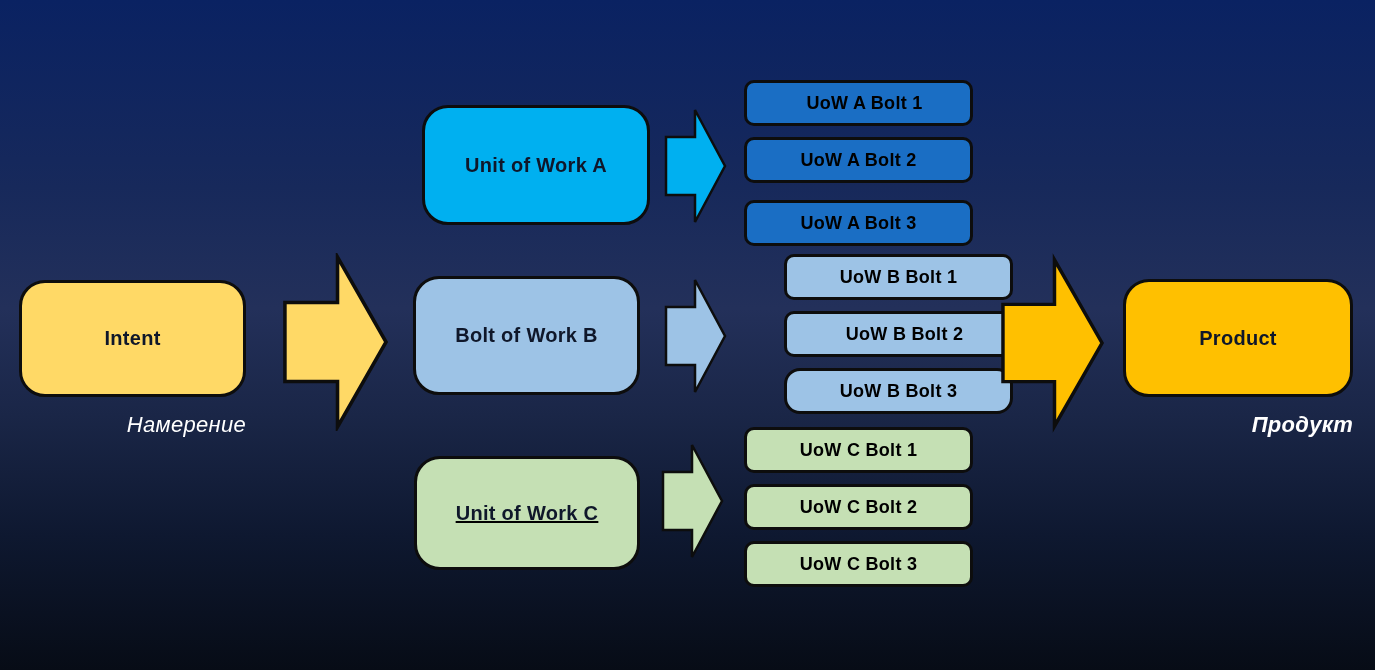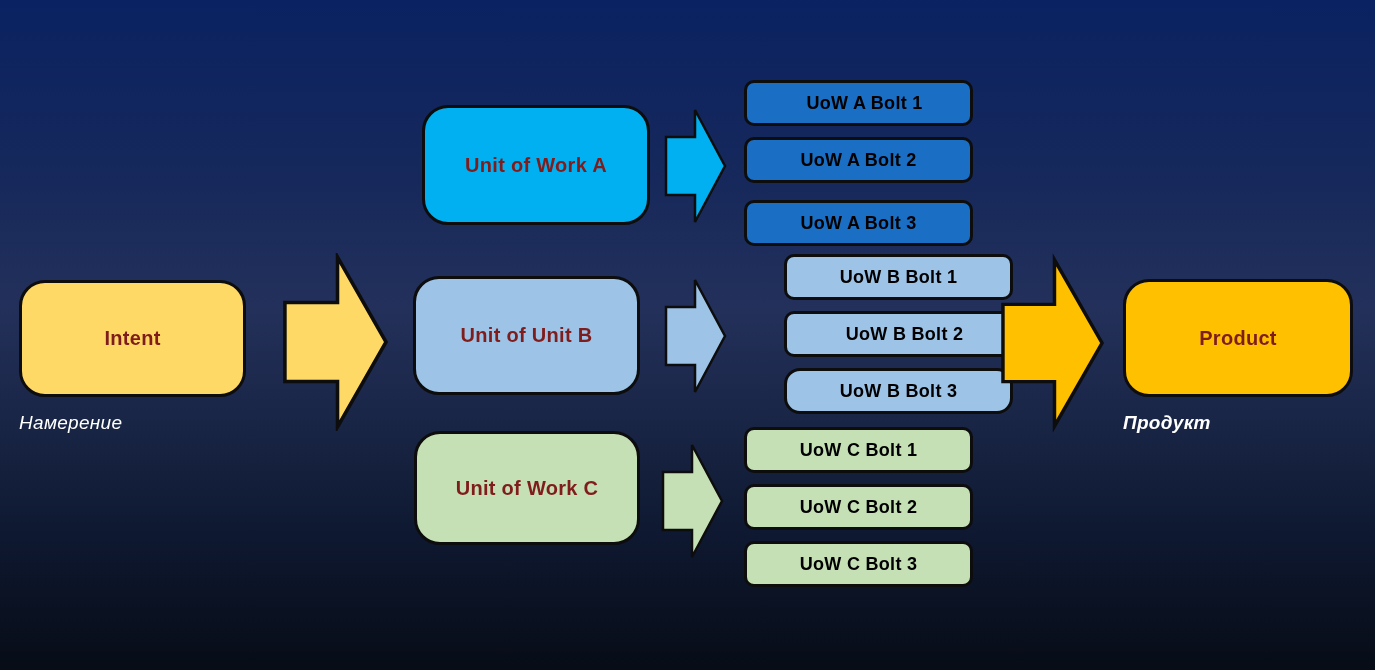--- a/index.html
+++ b/index.html
@@ -26,21 +26,21 @@
     border: 3px solid #0D0D0D;
     border-radius: 26px;
     display: flex;
     align-items: center;
     justify-content: center;
     box-sizing: border-box;
   }
   .box-label {
     font-weight: bold;
     font-size: 20px;
-    color: #7f1d1d;
+    color: #0f172a;
     letter-spacing: 0.3px;
   }
   .bolt {
     position: absolute;
     left: 744px;
     width: 229px;
     height: 46px;
     border: 3px solid #0D0D0D;
     border-radius: 10px;
     display: flex;
@@ -49,23 +49,23 @@
     box-sizing: border-box;
   }
   .bolt-label {
     font-weight: bold;
     font-size: 18px;
     color: #000000;
     letter-spacing: 0.3px;
   }
   .caption {
     position: absolute;
-    text-align: left;
+    text-align: right;
     font-style: italic;
-    font-size: 19px;
+    font-size: 22px;
     color: #FFFFFF;
     letter-spacing: 0.3px;
   }
   .arrow {
     position: absolute;
     display: block;
   }
   
   .intent-box   { background: #FFD966; }
   .product-box  { background: #FFC000; text-align: center; }
@@ -91,27 +91,27 @@
   </svg>
 
   <div class="box uow-a" style="left: 422px; top: 105px; width: 228px; height: 120px; background: rgb(0, 176, 240);">
     <span class="box-label">Unit of Work A</span>
   </div>
   <svg class="arrow" style="left:663px; top:107px;" width="66" height="118" viewBox="0 0 64 118">
     <polygon points="2,30 31,30 31,3 61,59 31,115 31,88 2,88" fill="#00B0F0" stroke="#0D0D0D" stroke-width="2.5" stroke-linejoin="miter"></polygon>
   </svg>
 
   <div class="box uow-b" style="left: 413px; top: 276px; width: 227px; height: 119px; background: rgb(157, 195, 230);">
-    <span class="box-label">Unit of Unit B</span>
+    <span class="box-label">Bolt of Work B</span>
   </div>
   <svg class="arrow" style="left:663px; top:277px;" width="66" height="118" viewBox="0 0 64 118">
     <polygon points="2,30 31,30 31,3 61,59 31,115 31,88 2,88" fill="#9DC3E6" stroke="#0D0D0D" stroke-width="2.5" stroke-linejoin="miter"></polygon>
   </svg>
 
-  <div class="box uow-c" style="left: 414px; top: 431px; width: 226px; height: 114px; background: rgb(197, 224, 180);">
+  <div class="box uow-c" style="left: 414px; top: 456px; width: 226px; height: 114px; background: rgb(197, 224, 180); text-decoration: underline;">
     <span class="box-label">Unit of Work C</span>
   </div>
   <svg class="arrow" style="left:660px; top:442px;" width="66" height="118" viewBox="0 0 64 118">
     <polygon points="2,30 31,30 31,3 61,59 31,115 31,88 2,88" fill="#C5E0B4" stroke="#0D0D0D" stroke-width="2.5" stroke-linejoin="miter"></polygon>
   </svg>
 
   <div class="bolt bolt-a" style="top: 80px; background: rgb(26, 110, 196); padding-left: 12px;">
     <span class="bolt-label">UoW A Bolt 1</span>
   </div>
   <div class="bolt bolt-a" style="top: 137px; background: rgb(26, 110, 196);">

